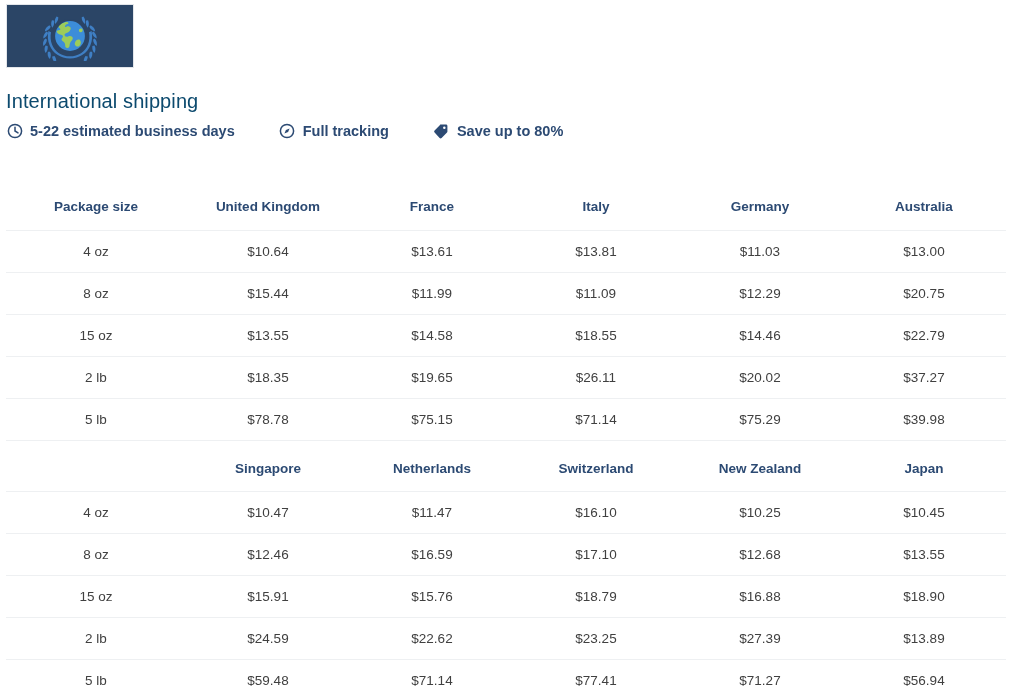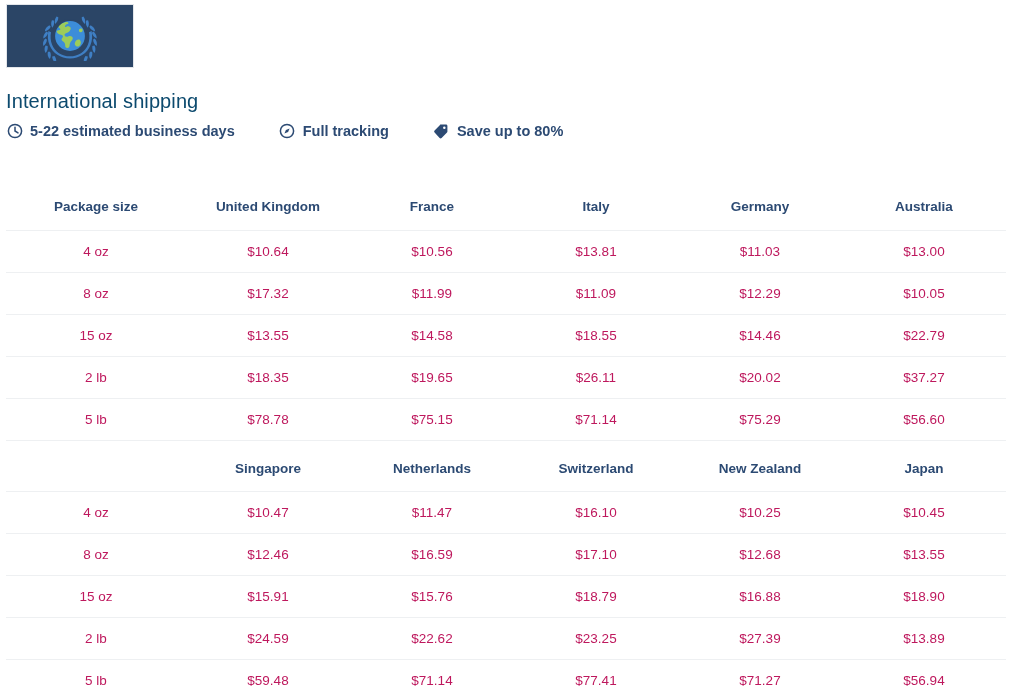--- a/index.html
+++ b/index.html
@@ -100,21 +100,21 @@
     color: #2c4a73;
     text-align: center;
     padding: 12px 6px 13px 6px;
     border-bottom: 1px solid #eef0f2;
     height: 46px;
     vertical-align: middle;
   }
   table.rates td {
     font-size: 13.5px;
     font-weight: 400;
-    color: #be185d;
+    color: #404040;
     text-align: center;
     padding: 13px 6px 13px 6px;
     border-bottom: 1px solid #eef0f2;
     height: 41px;
     vertical-align: middle;
   }
   table.rates th.blank-head { border-bottom: 1px solid #eef0f2; }
   table.rates tr.header-row-2 th { padding-top: 20px; padding-bottom: 15px; }
 </style>
 </head>
@@ -213,32 +213,32 @@
           <th>France</th>
           <th>Italy</th>
           <th>Germany</th>
           <th>Australia</th>
         </tr>
       </thead>
       <tbody>
         <tr>
           <td>4 oz</td>
           <td>$10.64</td>
-          <td>$10.56</td>
+          <td>$13.61</td>
           <td>$13.81</td>
           <td>$11.03</td>
           <td>$13.00</td>
         </tr>
         <tr>
           <td>8 oz</td>
-          <td>$17.32</td>
+          <td>$15.44</td>
           <td>$11.99</td>
           <td>$11.09</td>
           <td>$12.29</td>
-          <td>$10.05</td>
+          <td>$20.75</td>
         </tr>
         <tr>
           <td>15 oz</td>
           <td>$13.55</td>
           <td>$14.58</td>
           <td>$18.55</td>
           <td>$14.46</td>
           <td>$22.79</td>
         </tr>
         <tr>
@@ -248,21 +248,21 @@
           <td>$26.11</td>
           <td>$20.02</td>
           <td>$37.27</td>
         </tr>
         <tr>
           <td>5 lb</td>
           <td>$78.78</td>
           <td>$75.15</td>
           <td>$71.14</td>
           <td>$75.29</td>
-          <td>$56.60</td>
+          <td>$39.98</td>
         </tr>
       </tbody>
     </table>
 
     <table class="rates">
       <colgroup>
         <col class="c-size">
           <col class="c-dest">
           <col class="c-dest">
           <col class="c-dest">

